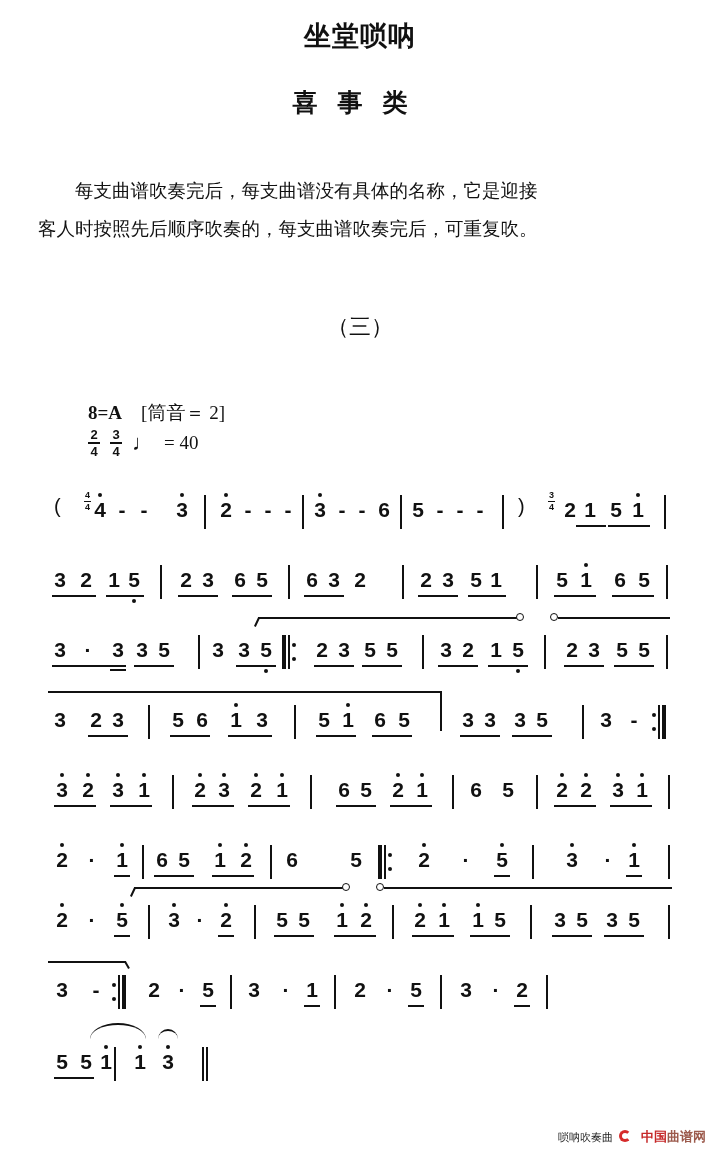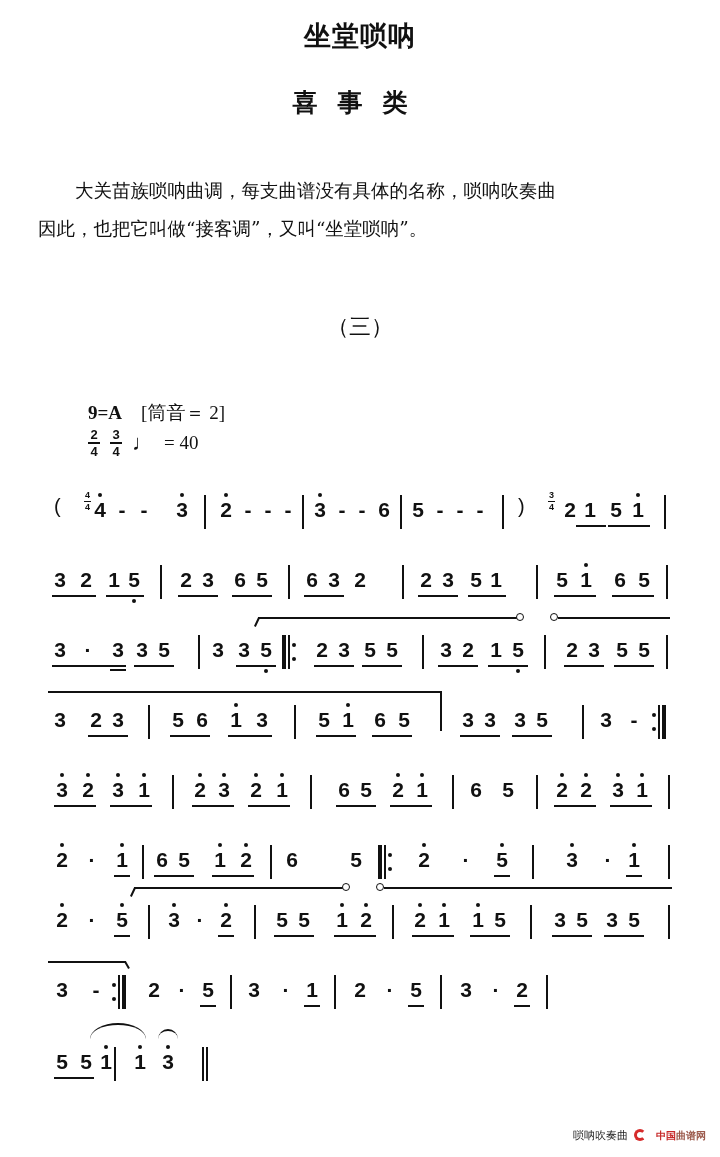--- a/index.html
+++ b/index.html
@@ -57,39 +57,39 @@
   .volta-ring { position: absolute; width: 6px; height: 6px; border: 1.5px solid #111; border-radius: 50%; background: #fff; }
   .volta-hook { position: absolute; width: 2px; height: 10px; background: #111; }
   .slur { position: absolute; border-top: 2px solid #111; border-radius: 50% 50% 0 0 / 100% 100% 0 0; }
 
   .footer {
     position: absolute; right: 14px; top: 1128px; display: flex; align-items: center; gap: 6px;
     font-family: "DejaVu Sans", sans-serif; font-size: 11px; color: #222;
   }
   .footer .logo-mark { width: 16px; height: 14px; position: relative; }
   .footer .logo-mark::before { content: ""; position: absolute; left: 0; top: 0; width: 12px; height: 12px; border: 3px solid #d62b2b; border-right-color: transparent; border-radius: 50%; box-sizing: border-box; }
-  .footer .brand { font-weight: bold; font-size: 10px; }
+  .footer .brand { font-weight: bold; font-size: 13px; }
   .footer .brand .b1 { color: #c62828; }
   .footer .brand .b2 { color: #9c5a4c; }
 </style>
 </head>
 <body>
 
 <div class="title">坐堂唢呐</div>
 <div class="subtitle">喜事类</div>
 
 <div class="intro">
-  <p class="indent">大关苗族唢呐曲调，每支曲谱没有具体的名称，唢呐吹奏曲</p>
-  <p>因此，也把它叫做“接客调”，又叫“坐堂唢呐”。</p>
+  <p class="indent">每支曲谱吹奏完后，每支曲谱没有具体的名称，它是迎接</p>
+  <p>客人时按照先后顺序吹奏的，每支曲谱吹奏完后，可重复吹。</p>
 </div>
 
 <div class="section-num">（三）</div>
 
 <div class="meta key">
-  <b>9=A</b>
+  <b>8=A</b>
   &nbsp;&nbsp;&nbsp;<span>[筒音＝ 2]</span>
 </div>
 <div class="meta time">
   <span class="frac">
     <span>2</span>
       <span class="bar"></span>
       <span>4</span>
   </span>
   <span class="frac">
     <span>3</span>

